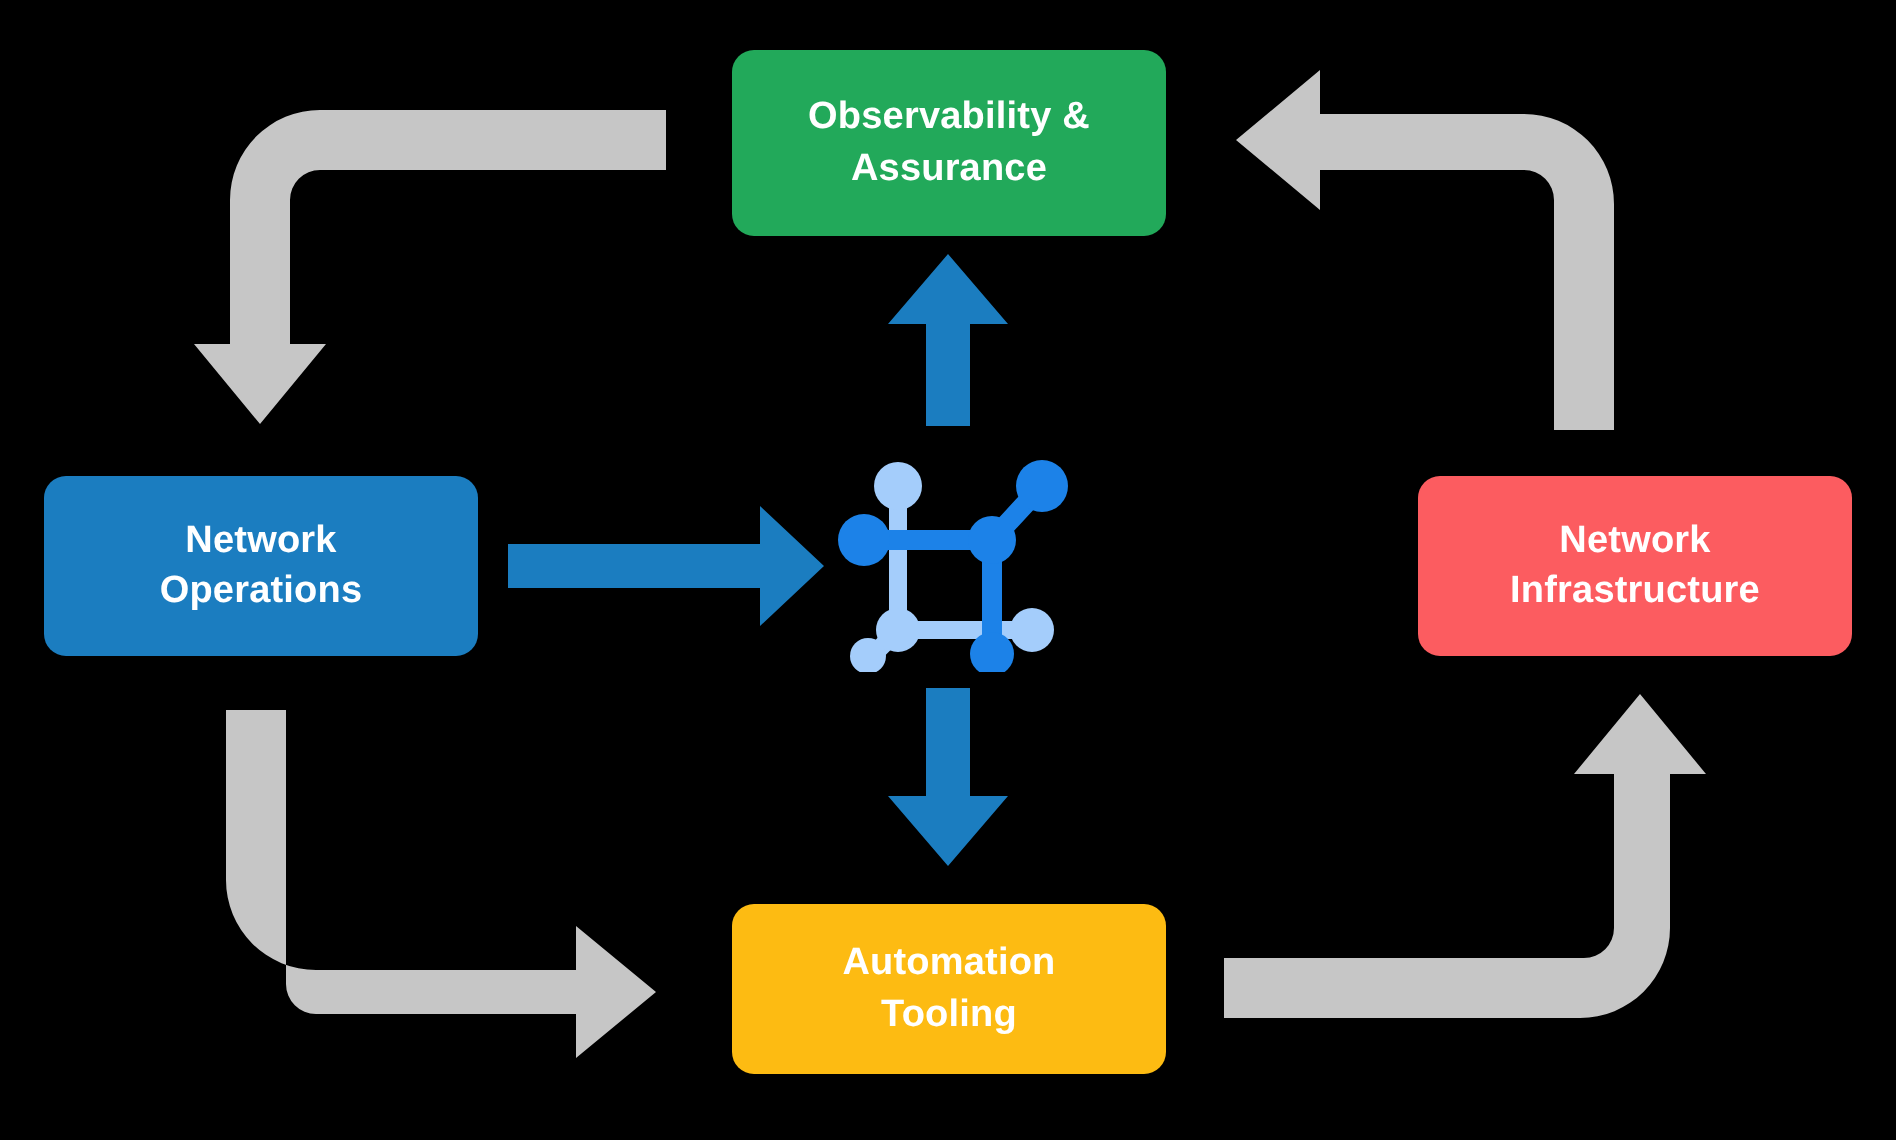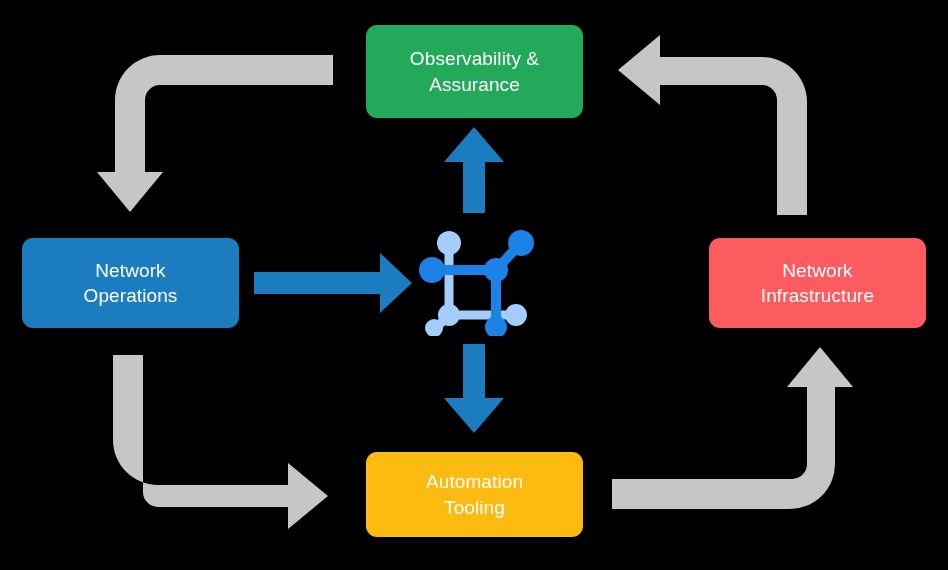--- a/index.html
+++ b/index.html
@@ -18,21 +18,21 @@
   .node-box {
     position: absolute;
     border-radius: 11px;
     display: flex;
     align-items: center;
     justify-content: center;
     text-align: center;
     color: #ffffff;
     font-size: 19px;
     line-height: 1.32;
-    font-weight: 400;
+    font-weight: 700;
     letter-spacing: 0.1px;
     box-sizing: border-box;
     padding: 4px 10px;
     user-select: none;
   }
   .node-label { display: block; white-space: pre-line; }
 
   #box-observability { left: 366px; top: 25px;  width: 217px; height: 93px; background: #22A95A; }
   #box-operations    { left: 22px;  top: 238px; width: 217px; height: 90px; background: #1B7DC0; }
   #box-infrastructure{ left: 709px; top: 238px; width: 217px; height: 90px; background: #FC5C60; }

